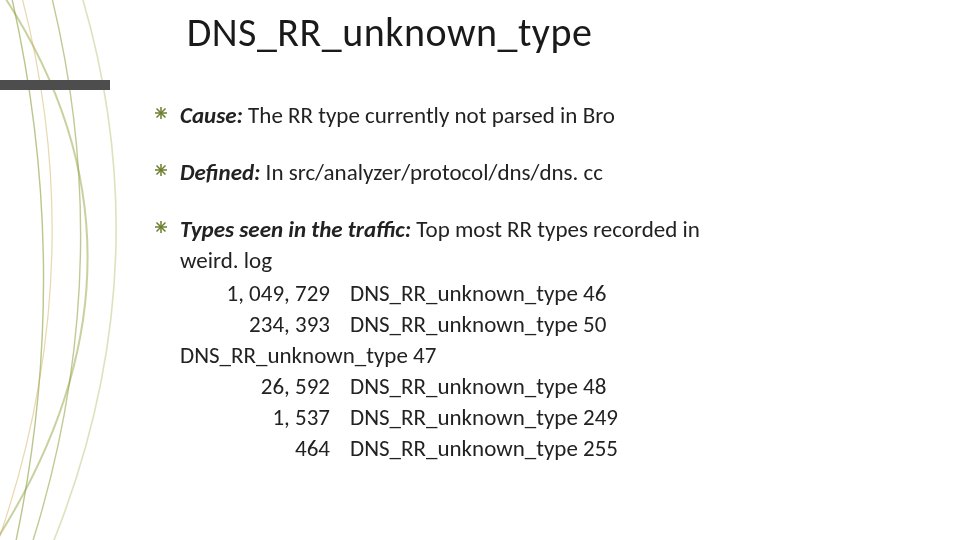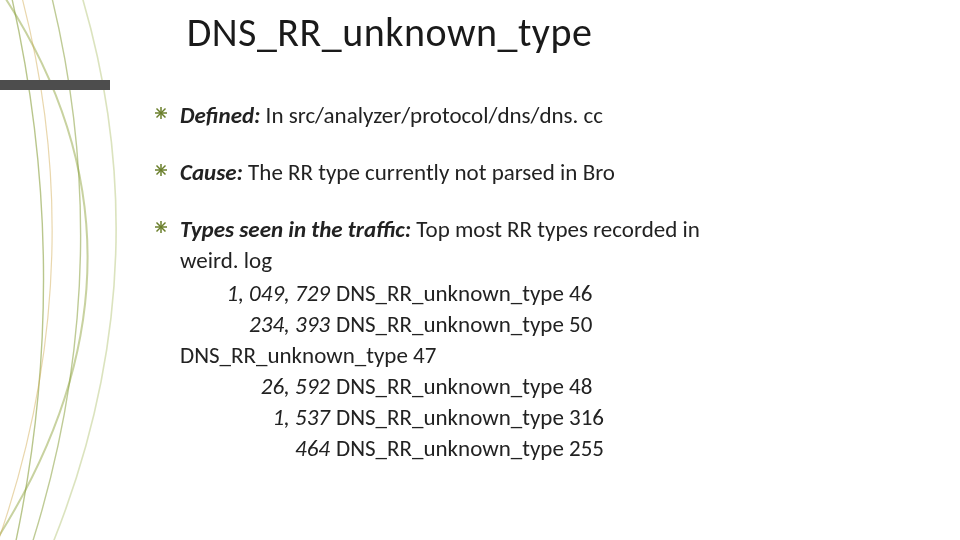--- a/index.html
+++ b/index.html
@@ -82,23 +82,22 @@
     margin-top: 2px;
     font-size: 23px;
     line-height: 1.35;
   }
   .rr-row {
     display: flex;
   }
   .rr-count {
     width: 150px;
     text-align: right;
-    padding-right: 6px;
+    padding-right: 20px;
     white-space: nowrap;
-    font-style: italic;
   }
   .rr-label {
     white-space: nowrap;
   }
 </style>
 </head>
 <body>
 
 <div class="slide">
 
@@ -116,31 +115,31 @@
 
   <div class="content">
 
     <div class="bullet">
       <svg class="bullet-icon" viewBox="0 0 18 18">
         <line x1="3" y1="9" x2="15" y2="9" stroke="#6a7f2b" stroke-width="1.5"></line>
         <line x1="9" y1="3" x2="9" y2="15" stroke="#6a7f2b" stroke-width="1.5"></line>
         <line x1="4.5" y1="4.5" x2="13.5" y2="13.5" stroke="#6a7f2b" stroke-width="1.5"></line>
         <line x1="13.5" y1="4.5" x2="4.5" y2="13.5" stroke="#6a7f2b" stroke-width="1.5"></line>
       </svg>
-      <span class="bullet-label">Defined:</span><span> In src/analyzer/protocol/dns/dns. cc</span>
+      <span class="bullet-label">Cause:</span><span> The RR type currently not parsed in Bro</span>
     </div>
 
     <div class="bullet">
       <svg class="bullet-icon" viewBox="0 0 18 18">
         <line x1="3" y1="9" x2="15" y2="9" stroke="#6a7f2b" stroke-width="1.5"></line>
         <line x1="9" y1="3" x2="9" y2="15" stroke="#6a7f2b" stroke-width="1.5"></line>
         <line x1="4.5" y1="4.5" x2="13.5" y2="13.5" stroke="#6a7f2b" stroke-width="1.5"></line>
         <line x1="13.5" y1="4.5" x2="4.5" y2="13.5" stroke="#6a7f2b" stroke-width="1.5"></line>
       </svg>
-      <span class="bullet-label">Cause:</span><span> The RR type currently not parsed in Bro</span>
+      <span class="bullet-label">Defined:</span><span> In src/analyzer/protocol/dns/dns. cc</span>
     </div>
 
     <div class="bullet" style="margin-bottom:4px;">
       <svg class="bullet-icon" viewBox="0 0 18 18">
         <line x1="3" y1="9" x2="15" y2="9" stroke="#6a7f2b" stroke-width="1.5"></line>
         <line x1="9" y1="3" x2="9" y2="15" stroke="#6a7f2b" stroke-width="1.5"></line>
         <line x1="4.5" y1="4.5" x2="13.5" y2="13.5" stroke="#6a7f2b" stroke-width="1.5"></line>
         <line x1="13.5" y1="4.5" x2="4.5" y2="13.5" stroke="#6a7f2b" stroke-width="1.5"></line>
       </svg>
       <span class="bullet-label">Types seen in the traffic:</span><span> Top most RR types recorded in weird. log</span>
@@ -156,21 +155,21 @@
         </div>
         <div class="rr-row">
           <span class="rr-label">DNS_RR_unknown_type 47</span>
         </div>
         <div class="rr-row">
           <span class="rr-count">26, 592</span>
           <span class="rr-label">DNS_RR_unknown_type 48</span>
         </div>
         <div class="rr-row">
           <span class="rr-count">1, 537</span>
-          <span class="rr-label">DNS_RR_unknown_type 316</span>
+          <span class="rr-label">DNS_RR_unknown_type 249</span>
         </div>
         <div class="rr-row">
           <span class="rr-count">464</span>
           <span class="rr-label">DNS_RR_unknown_type 255</span>
         </div>
       </div>
     </div>
 
   </div>
 </div>

